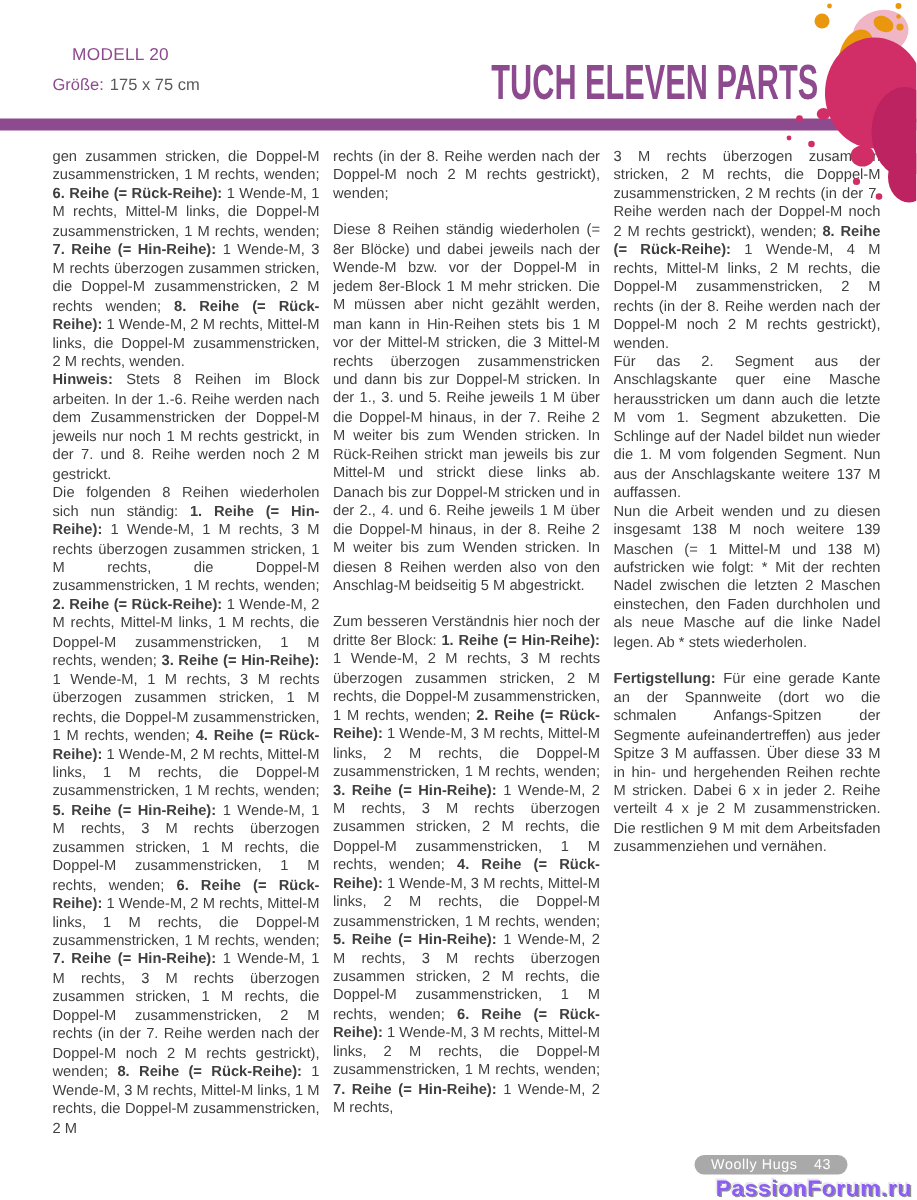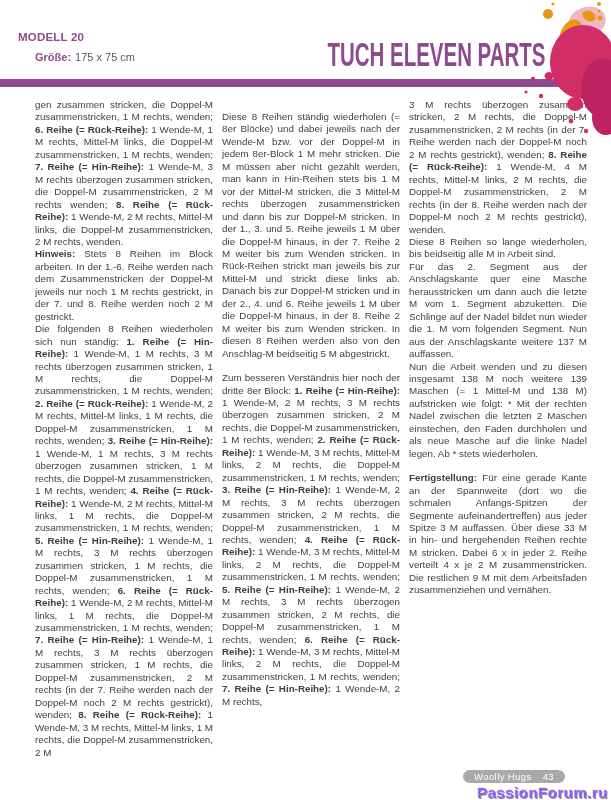--- a/index.html
+++ b/index.html
@@ -4,26 +4,26 @@
 <style>
   html,body{margin:0;padding:0;}
   body{
     width:611px;height:800px;position:relative;overflow:hidden;
     background:#ffffff;
     font-family:"Liberation Sans","DejaVu Sans",sans-serif;
   }
   .page{position:absolute;inset:0;}
   
   .model{
-    position:absolute;left:18px;top:31px;
-    font-size:11.5px;font-weight:bold;color:var(--accent);
+    position:absolute;left:48px;top:31px;
+    font-size:11.5px;font-weight:normal;color:var(--accent);
     letter-spacing:.2px;
   }
   .size-line{position:absolute;left:35px;top:51px;font-size:11px;}
-  .size-label{font-weight:bold;color:var(--accent);}
+  .size-label{font-weight:normal;color:var(--accent);}
   .size-value{color:#58595b;margin-left:4px;}
   .title{
     position:absolute;right:66px;top:36px;
     font-size:33px;font-weight:bold;color:var(--accent);
     white-space:nowrap;letter-spacing:0px;
     transform:scaleX(.62);transform-origin:right center;
   }
   .bar{
     position:absolute;left:0;right:0;top:79px;height:8px;
     background:var(--accent);z-index:1;
@@ -94,26 +94,26 @@
     <ellipse cx="78" cy="16" rx="7" ry="5" style="fill:var(--orange)" transform="rotate(25 78 16)"></ellipse>
   </svg>
 
   <div class="columns" id="columns">
       <div class="col">
         <p class="para"><span>gen zusammen stricken, die Doppel-M zusammenstricken, 1 M rechts, wenden; </span><span class="b">6. Reihe (= Rück-Reihe):</span><span> 1 Wende-M, 1 M rechts, Mittel-M links, die Doppel-M zusammenstricken, 1 M rechts, wenden; </span><span class="b">7. Reihe (= Hin-Reihe):</span><span> 1 Wende-M, 3 M rechts überzogen zusammen stricken, die Doppel-M zusammenstricken, 2 M rechts wenden; </span><span class="b">8. Reihe (= Rück-Reihe):</span><span> 1 Wende-M, 2 M rechts, Mittel-M links, die Doppel-M zusammenstricken, 2 M rechts, wenden.</span></p>
         <p class="para"><span class="b">Hinweis:</span><span> Stets 8 Reihen im Block arbeiten. In der 1.-6. Reihe werden nach dem Zusammenstricken der Doppel-M jeweils nur noch 1 M rechts gestrickt, in der 7. und 8. Reihe werden noch 2 M gestrickt.</span></p>
         <p class="para"><span>Die folgenden 8 Reihen wiederholen sich nun ständig: </span><span class="b">1. Reihe (= Hin-Reihe):</span><span> 1 Wende-M, 1 M rechts, 3 M rechts überzogen zusammen stricken, 1 M rechts, die Doppel-M zusammenstricken, 1 M rechts, wenden; </span><span class="b">2. Reihe (= Rück-Reihe):</span><span> 1 Wende-M, 2 M rechts, Mittel-M links, 1 M rechts, die Doppel-M zusammenstricken, 1 M rechts, wenden; </span><span class="b">3. Reihe (= Hin-Reihe):</span><span> 1 Wende-M, 1 M rechts, 3 M rechts überzogen zusammen stricken, 1 M rechts, die Doppel-M zusammenstricken, 1 M rechts, wenden; </span><span class="b">4. Reihe (= Rück-Reihe):</span><span> 1 Wende-M, 2 M rechts, Mittel-M links, 1 M rechts, die Doppel-M zusammenstricken, 1 M rechts, wenden; </span><span class="b">5. Reihe (= Hin-Reihe):</span><span> 1 Wende-M, 1 M rechts, 3 M rechts überzogen zusammen stricken, 1 M rechts, die Doppel-M zusammenstricken, 1 M rechts, wenden; </span><span class="b">6. Reihe (= Rück-Reihe):</span><span> 1 Wende-M, 2 M rechts, Mittel-M links, 1 M rechts, die Doppel-M zusammenstricken, 1 M rechts, wenden; </span><span class="b">7. Reihe (= Hin-Reihe):</span><span> 1 Wende-M, 1 M rechts, 3 M rechts überzogen zusammen stricken, 1 M rechts, die Doppel-M zusammenstricken, 2 M rechts (in der 7. Reihe werden nach der Doppel-M noch 2 M rechts gestrickt), wenden; </span><span class="b">8. Reihe (= Rück-Reihe):</span><span> 1 Wende-M, 3 M rechts, Mittel-M links, 1 M rechts, die Doppel-M zusammenstricken, 2 M</span></p>
       </div>
       <div class="col">
+        <p class="para"><span>rechts (in der 8. Reihe werden nach der Doppel-M noch 2 M rechts gestrickt), wenden;</span></p>
         <p class="para gap"><span>Diese 8 Reihen ständig wiederholen (= 8er Blöcke) und dabei jeweils nach der Wende-M bzw. vor der Doppel-M in jedem 8er-Block 1 M mehr stricken. Die M müssen aber nicht gezählt werden, man kann in Hin-Reihen stets bis 1 M vor der Mittel-M stricken, die 3 Mittel-M rechts überzogen zusammenstricken und dann bis zur Doppel-M stricken. In der 1., 3. und 5. Reihe jeweils 1 M über die Doppel-M hinaus, in der 7. Reihe 2 M weiter bis zum Wenden stricken. In Rück-Reihen strickt man jeweils bis zur Mittel-M und strickt diese links ab. Danach bis zur Doppel-M stricken und in der 2., 4. und 6. Reihe jeweils 1 M über die Doppel-M hinaus, in der 8. Reihe 2 M weiter bis zum Wenden stricken. In diesen 8 Reihen werden also von den Anschlag-M beidseitig 5 M abgestrickt.</span></p>
         <p class="para gap"><span>Zum besseren Verständnis hier noch der dritte 8er Block: </span><span class="b">1. Reihe (= Hin-Reihe):</span><span> 1 Wende-M, 2 M rechts, 3 M rechts überzogen zusammen stricken, 2 M rechts, die Doppel-M zusammenstricken, 1 M rechts, wenden; </span><span class="b">2. Reihe (= Rück-Reihe):</span><span> 1 Wende-M, 3 M rechts, Mittel-M links, 2 M rechts, die Doppel-M zusammenstricken, 1 M rechts, wenden; </span><span class="b">3. Reihe (= Hin-Reihe):</span><span> 1 Wende-M, 2 M rechts, 3 M rechts überzogen zusammen stricken, 2 M rechts, die Doppel-M zusammenstricken, 1 M rechts, wenden; </span><span class="b">4. Reihe (= Rück-Reihe):</span><span> 1 Wende-M, 3 M rechts, Mittel-M links, 2 M rechts, die Doppel-M zusammenstricken, 1 M rechts, wenden; </span><span class="b">5. Reihe (= Hin-Reihe):</span><span> 1 Wende-M, 2 M rechts, 3 M rechts überzogen zusammen stricken, 2 M rechts, die Doppel-M zusammenstricken, 1 M rechts, wenden; </span><span class="b">6. Reihe (= Rück-Reihe):</span><span> 1 Wende-M, 3 M rechts, Mittel-M links, 2 M rechts, die Doppel-M zusammenstricken, 1 M rechts, wenden; </span><span class="b">7. Reihe (= Hin-Reihe):</span><span> 1 Wende-M, 2 M rechts,</span></p>
       </div>
       <div class="col">
         <p class="para"><span>3 M rechts überzogen zusammen stricken, 2 M rechts, die Doppel-M zusammenstricken, 2 M rechts (in der 7. Reihe werden nach der Doppel-M noch 2 M rechts gestrickt), wenden; </span><span class="b">8. Reihe (= Rück-Reihe):</span><span> 1 Wende-M, 4 M rechts, Mittel-M links, 2 M rechts, die Doppel-M zusammenstricken, 2 M rechts (in der 8. Reihe werden nach der Doppel-M noch 2 M rechts gestrickt), wenden.</span></p>
-        <p class="para"><span>Diese 8 Reihen so lange wiederholen, bis beidseitig alle M in Arbeit sind.</span></p>
         <p class="para"><span>Für das 2. Segment aus der Anschlagskante quer eine Masche herausstricken um dann auch die letzte M vom 1. Segment abzuketten. Die Schlinge auf der Nadel bildet nun wieder die 1. M vom folgenden Segment. Nun aus der Anschlagskante weitere 137 M auffassen.</span></p>
         <p class="para"><span>Nun die Arbeit wenden und zu diesen insgesamt 138 M noch weitere 139 Maschen (= 1 Mittel-M und 138 M) aufstricken wie folgt: * Mit der rechten Nadel zwischen die letzten 2 Maschen einstechen, den Faden durchholen und als neue Masche auf die linke Nadel legen. Ab * stets wiederholen.</span></p>
         <p class="para gap"><span class="b">Fertigstellung:</span><span> Für eine gerade Kante an der Spannweite (dort wo die schmalen Anfangs-Spitzen der Segmente aufeinandertreffen) aus jeder Spitze 3 M auffassen. Über diese 33 M in hin- und hergehenden Reihen rechte M stricken. Dabei 6 x in jeder 2. Reihe verteilt 4 x je 2 M zusammenstricken. Die restlichen 9 M mit dem Arbeitsfaden zusammenziehen und vernähen.</span></p>
       </div>
     </div>
 
   <div>
     <div class="badge">
       <span>Woolly Hugs</span>
       <span>43</span>

